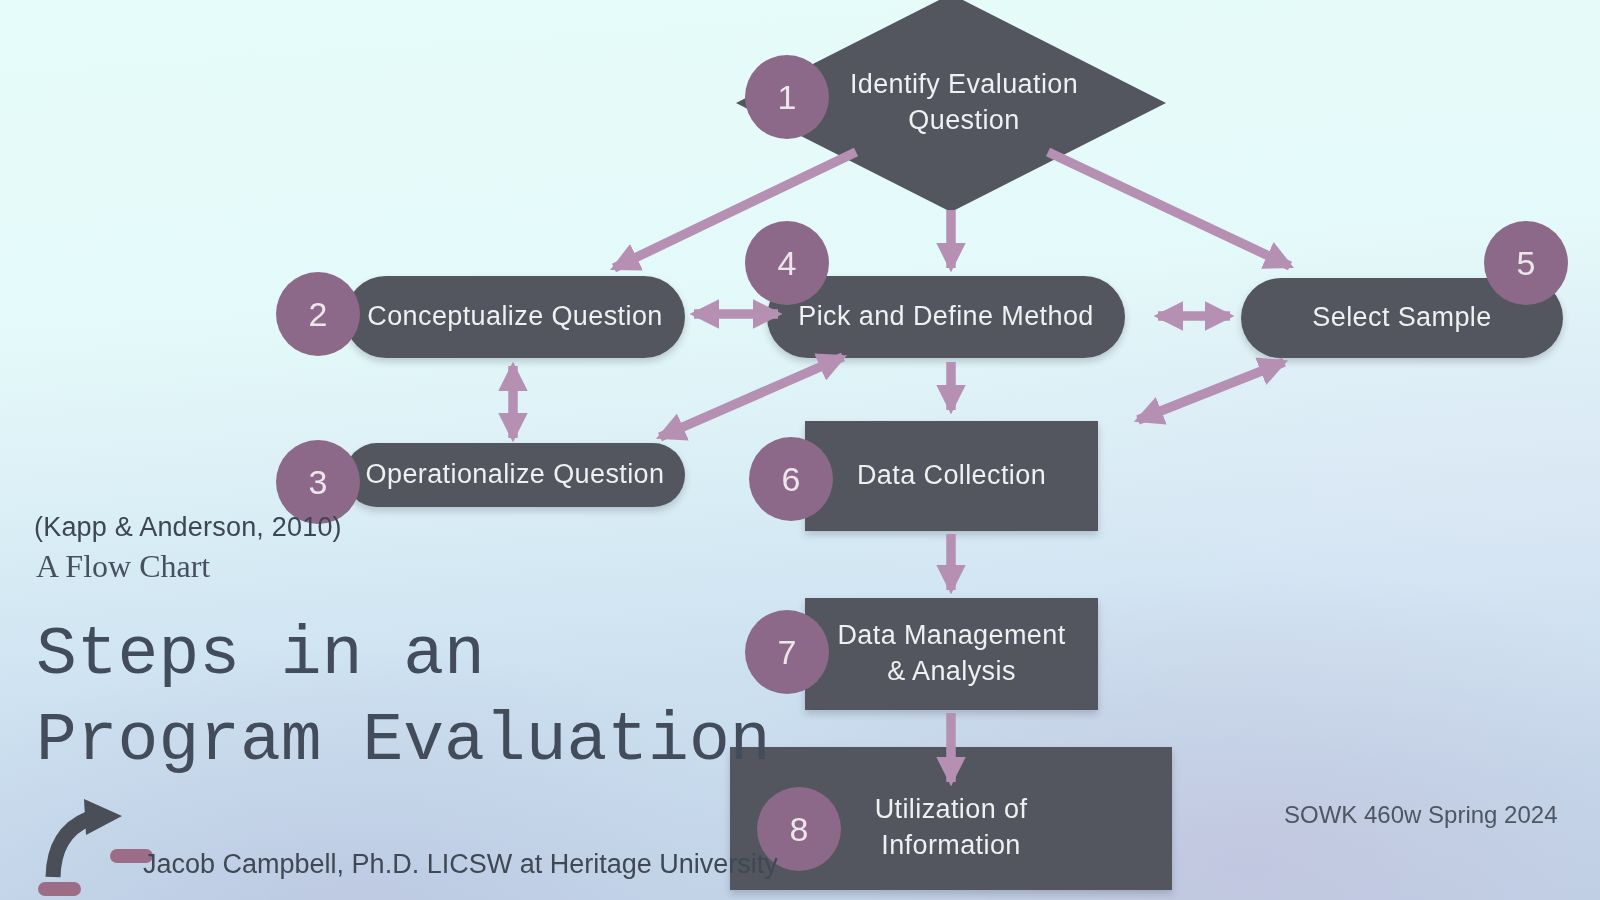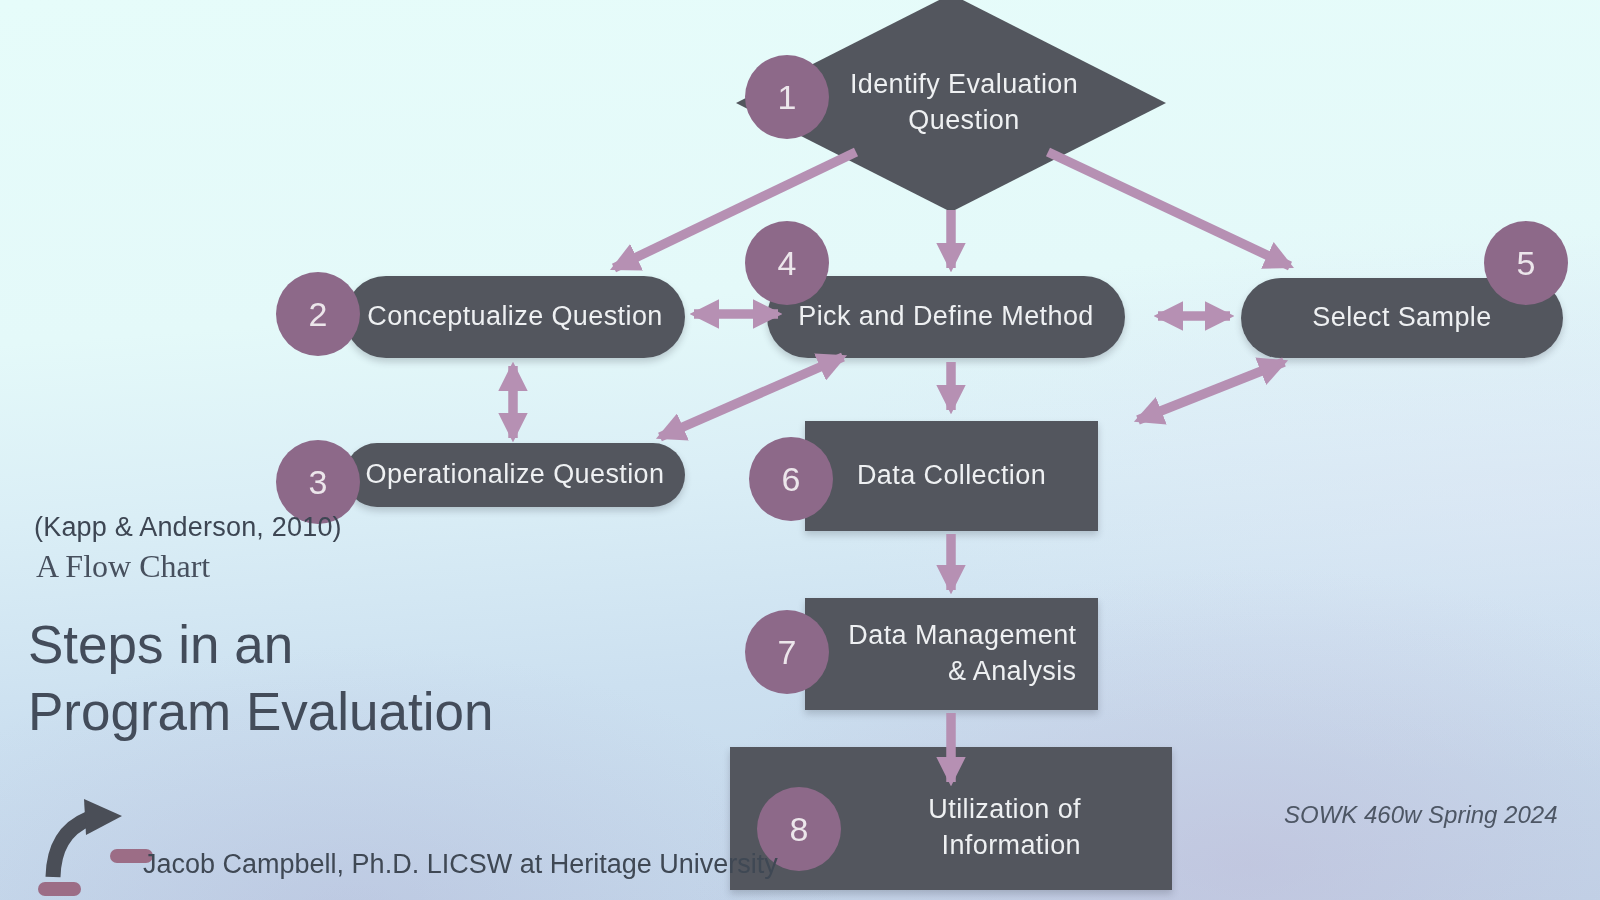--- a/index.html
+++ b/index.html
@@ -15,21 +15,21 @@
       linear-gradient(176deg, #e6fcfa 0%, #e4f9f9 34%, #daeef6 52%, #cce0f0 72%, #c2d5e9 100%);
   }
 
   
   .shape{
     position:absolute; z-index:1; background:#53565e;
     display:flex; align-items:center; justify-content:center; text-align:center;
     color:#eef0f2; font-weight:300; letter-spacing:0.4px; line-height:1.32;
   }
   .pill{ border-radius:44px; font-size:27px; box-shadow:0 4px 7px rgba(45,50,65,0.22); }
-  .rect{ border-radius:0; font-size:27px; box-shadow:0 4px 7px rgba(45,50,65,0.22);text-align:right; }
+  .rect{ border-radius:0; font-size:27px; box-shadow:0 4px 7px rgba(45,50,65,0.22); }
   .diamond{
     clip-path:polygon(50% 0, 100% 50%, 50% 100%, 0 50%);
     font-size:27px; box-shadow:none;
   }
   .diamond .lbl{ max-width:300px; padding-left:26px; }
   .rect .lbl{ max-width:250px; }
 
   #node-diamond { left:736px; top:-6px;  width:430px; height:218px; }
   #node-pill2   { left:345px; top:276px; width:340px; height:82px; }
   #node-pill3   { left:345px; top:443px; width:340px; height:64px; }
@@ -62,27 +62,27 @@
   
   .textblock{ position:absolute; z-index:4; }
   .citation{
     left:34px; top:512px; font-size:27px; color:#3d4653; letter-spacing:0.2px;
   }
   .title-small{
     left:36px; top:548px; font-family:"Liberation Serif", serif;
     font-size:32px; color:#47505e; font-weight:400;
   }
   .title-big{
-    left:28px; top:612px; font-family:Liberation Sans, sans-serif;
-    font-size:53px; color:#434c5a; font-weight:400; line-height:1.26;
+    left:36px; top:612px; font-family:Liberation Mono, monospace;
+    font-size:68px; color:#434c5a; font-weight:400; line-height:1.26;
   }
 
   
   .footer-author{ left:143px; top:849px; font-size:27px; color:#3f4854;text-align:right; }
-  .footer-course{ left:1284px; top:801px; font-size:24px; color:#4d5664;font-style:italic; }
+  .footer-course{ left:1284px; top:801px; font-size:24px; color:#4d5664; }
   .logo{ position:absolute; left:30px; top:793px; z-index:4; }
 </style>
 </head>
 <body>
 
 <div class="canvas">
 
   <svg class="arrows" width="1600" height="900" viewBox="0 0 1600 900">
     <defs>
       <marker id="ah" viewBox="0 0 10 10" refX="8.5" refY="5" markerWidth="3.1" markerHeight="3.1" orient="auto-start-reverse">

